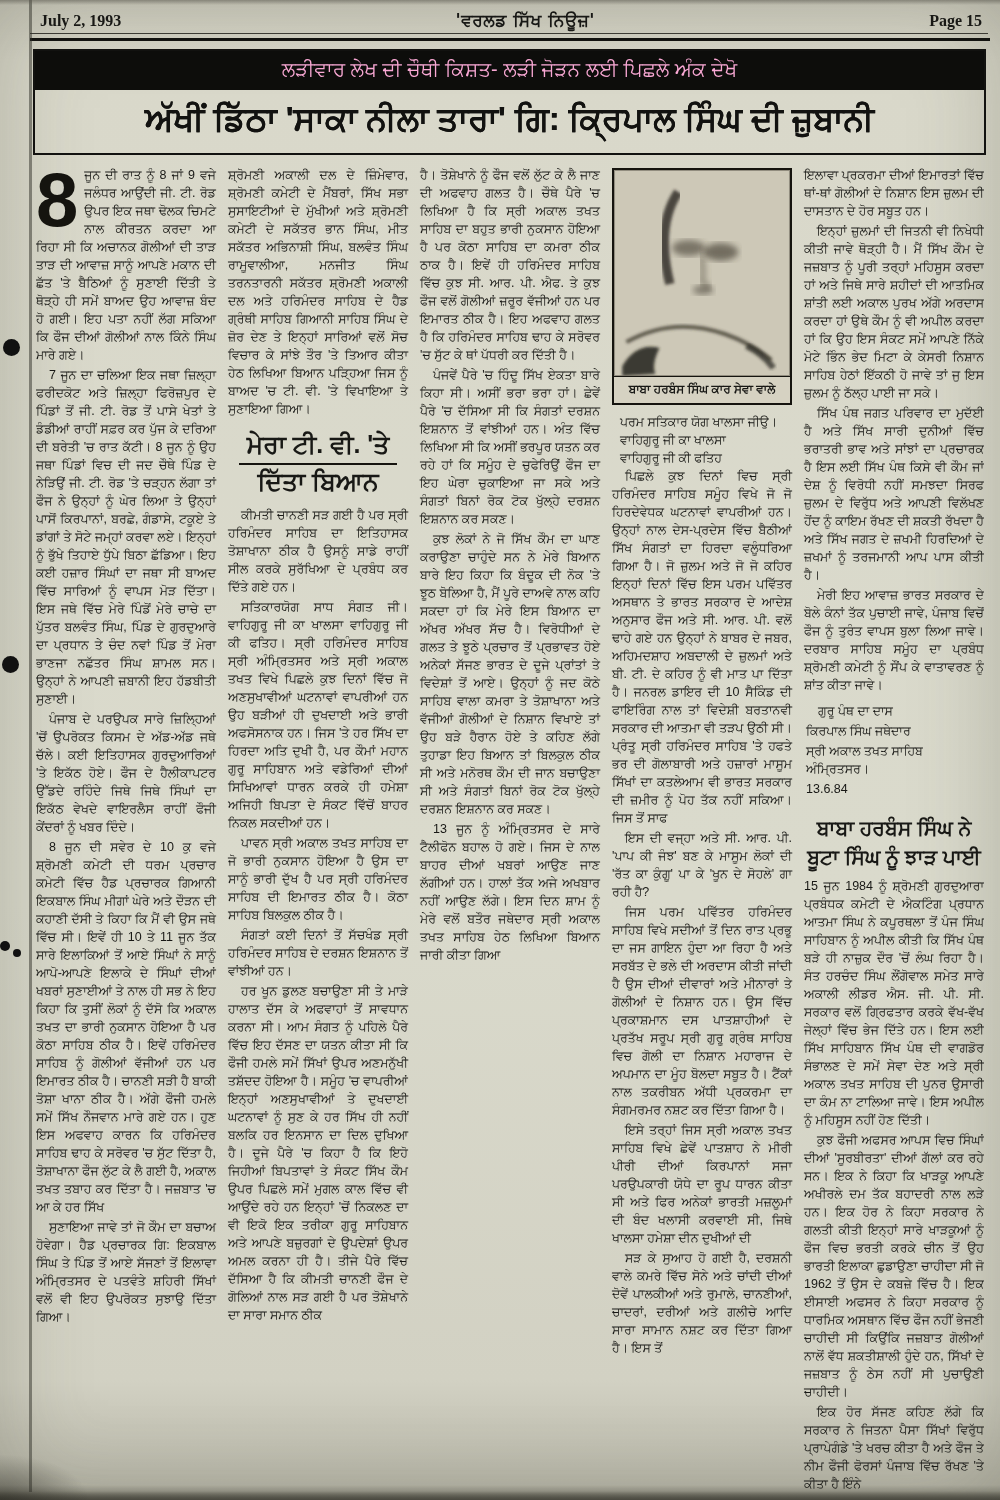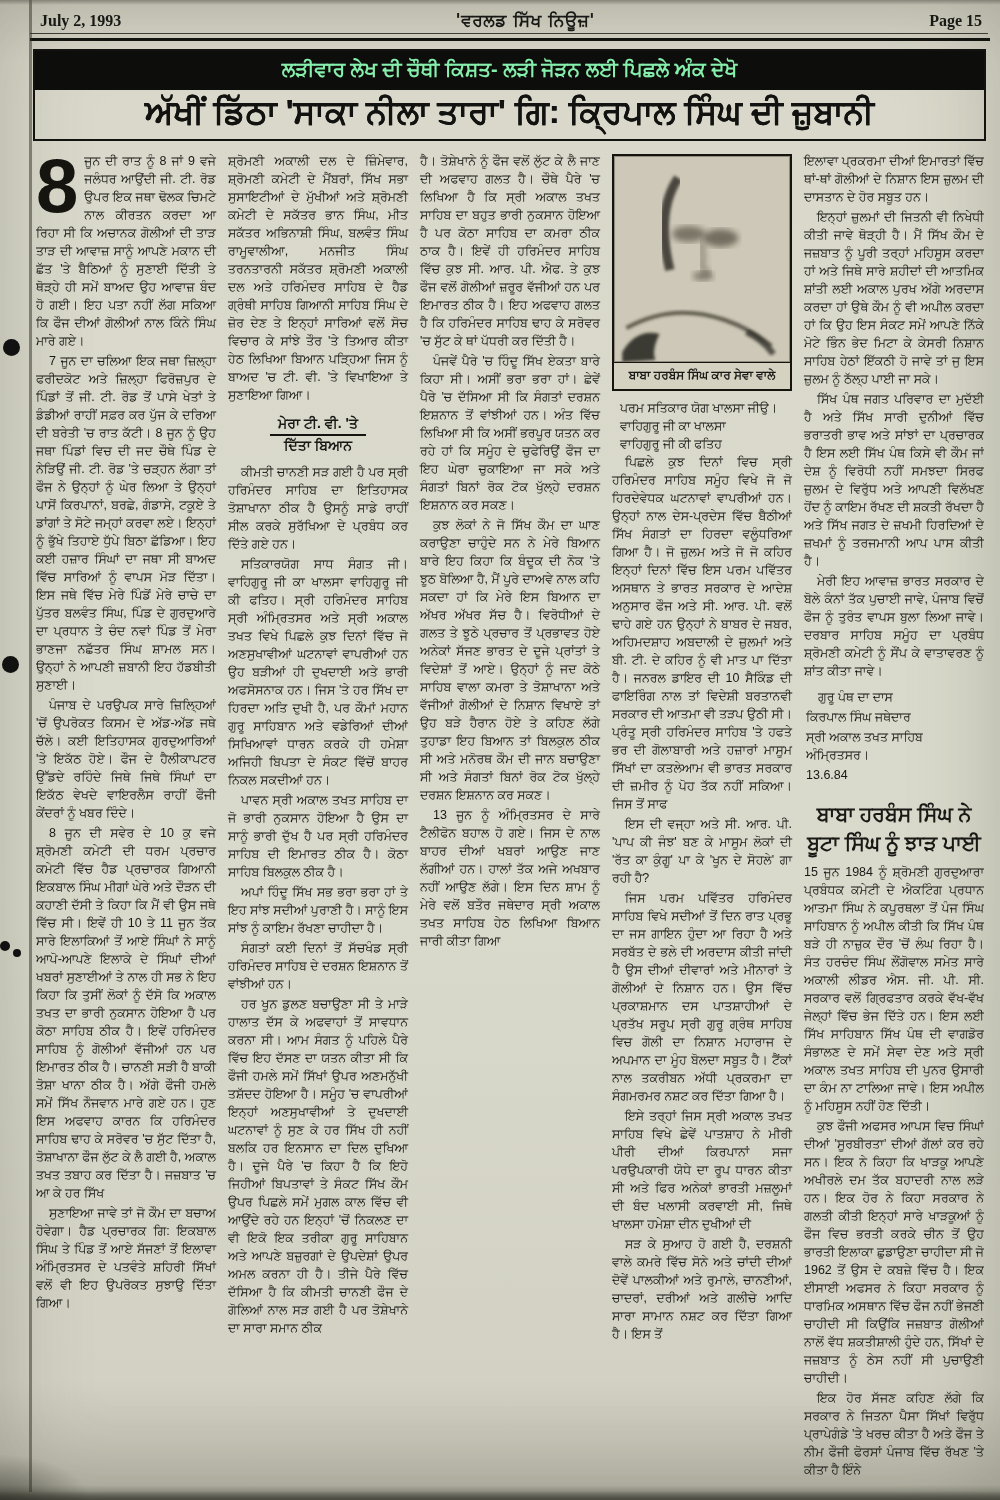--- a/index.html
+++ b/index.html
@@ -31,43 +31,43 @@
     padding:10px 18px 2px 40px;
     font-family:"Liberation Serif","DejaVu Serif",serif;font-weight:bold;font-size:16px;
   }
   .mast-title{font-family:"DejaVu Sans","Liberation Sans",sans-serif;font-size:17px;letter-spacing:.5px;}
   .rule-thin{margin:1px 12px 0 30px;height:1px;background:#3c3b34;}
   .rule-thick{margin:4px 10px 0 30px;height:3px;background:#131310;}
 
   
   .head-box{margin:8px 14px 0 33px;border:2px solid #121210;}
   .kicker{
-    background:#0d0d0b;color:#86efac;text-align:center;
-    font-weight:bold;font-size:20px;padding:7px 4px 9px;
+    background:#0d0d0b;color:#f9a8d4;text-align:center;
+    font-weight:normal;font-size:20px;padding:7px 4px 9px;
   }
   .headline{
-    margin:0;padding:3px 6px 8px;text-align:center;
+    margin:7px;padding:3px 6px 8px;text-align:center;
     font-size:33px;line-height:1.15;font-weight:bold;color:#121210;
     white-space:nowrap;overflow:hidden;
     text-shadow:0 0 .6px #121210;
   }
 
   
   .cols{
     display:flex;gap:12px;margin:11px 16px 0 36px;height:1328px;overflow:hidden;
   }
   .col{flex:1 1 0;min-width:0;font-size:12.5px;line-height:1.44;text-align:justify;}
   .col p{margin:0 0 2px;text-indent:13px;}
   .col p.noindent{text-indent:0;}
   .col p.line{margin:0;text-indent:8px;text-align:left;}
   .dropcap{
     float:left;font-size:76px;line-height:.78;font-weight:bold;
     padding:4px 6px 0 0;color:#15140f;
   }
-  .subhead{margin:10px 0 8px;text-align:center;font-weight:bold;font-size:14px;line-height:1.35;}
+  .subhead{margin:10px 0 8px;text-align:center;font-weight:bold;font-size:25px;line-height:1.35;}
   .subhead .u{display:inline-block;border-bottom:2px solid #15140f;padding:0 8px 1px;}
   .subhead div{white-space:nowrap;}
   .heading2{margin:16px 0 6px;text-align:center;font-weight:bold;font-size:20.5px;line-height:1.4;white-space:nowrap;}
   .signature{margin:8px 2px 4px;}
   .signature div{text-align:left;text-indent:0;margin:2px 0;}
   .signature .s1{text-indent:12px;}
 
   
   .photo-frame{border:2px solid #15140f;margin:2px 0 8px;background:#cfcaba;}
   .photo{
@@ -111,21 +111,20 @@
 
     <div class="col">
       <p class="noindent">ਸ਼੍ਰੋਮਣੀ ਅਕਾਲੀ ਦਲ ਦੇ ਜ਼ਿੰਮੇਵਾਰ, ਸ਼੍ਰੋਮਣੀ ਕਮੇਟੀ ਦੇ ਮੈਂਬਰਾਂ, ਸਿੱਖ ਸਭਾ ਸੁਸਾਇਟੀਆਂ ਦੇ ਮੁੱਖੀਆਂ ਅਤੇ ਸ਼੍ਰੋਮਣੀ ਕਮੇਟੀ ਦੇ ਸਕੱਤਰ ਭਾਨ ਸਿੰਘ, ਮੀਤ ਸਕੱਤਰ ਅਭਿਨਾਸ਼ੀ ਸਿੰਘ, ਬਲਵੰਤ ਸਿੰਘ ਰਾਮੂਵਾਲੀਆ, ਮਨਜੀਤ ਸਿੰਘ ਤਰਨਤਾਰਨੀ ਸਕੱਤਰ ਸ਼੍ਰੋਮਣੀ ਅਕਾਲੀ ਦਲ ਅਤੇ ਹਰਿਮੰਦਰ ਸਾਹਿਬ ਦੇ ਹੈਡ ਗ੍ਰੰਥੀ ਸਾਹਿਬ ਗਿਆਨੀ ਸਾਹਿਬ ਸਿੰਘ ਦੇ ਜ਼ੋਰ ਦੇਣ ਤੇ ਇਨ੍ਹਾਂ ਸਾਰਿਆਂ ਵਲੋਂ ਸੋਚ ਵਿਚਾਰ ਕੇ ਸਾਂਝੇ ਤੌਰ 'ਤੇ ਤਿਆਰ ਕੀਤਾ ਹੇਠ ਲਿਖਿਆ ਬਿਆਨ ਪੜ੍ਹਿਆ ਜਿਸ ਨੂੰ ਬਾਅਦ 'ਚ ਟੀ. ਵੀ. 'ਤੇ ਵਿਖਾਇਆ ਤੇ ਸੁਣਾਇਆ ਗਿਆ।</p>
       <h2 class="subhead">
         <div><span class="u">ਮੇਰਾ ਟੀ. ਵੀ. 'ਤੇ</span></div>
         <div>ਦਿੱਤਾ ਬਿਆਨ</div>
       </h2>
       <p>ਕੀਮਤੀ ਚਾਨਣੀ ਸੜ ਗਈ ਹੈ ਪਰ ਸ੍ਰੀ ਹਰਿਮੰਦਰ ਸਾਹਿਬ ਦਾ ਇਤਿਹਾਸਕ ਤੋਸ਼ਾਖਾਨਾ ਠੀਕ ਹੈ ਉਸਨੂੰ ਸਾਡੇ ਰਾਹੀਂ ਸੀਲ ਕਰਕੇ ਸੁਰੱਖਿਆ ਦੇ ਪ੍ਰਬੰਧ ਕਰ ਦਿੱਤੇ ਗਏ ਹਨ।</p>
       <p>ਸਤਿਕਾਰਯੋਗ ਸਾਧ ਸੰਗਤ ਜੀ। ਵਾਹਿਗੁਰੂ ਜੀ ਕਾ ਖਾਲਸਾ ਵਾਹਿਗੁਰੂ ਜੀ ਕੀ ਫਤਿਹ। ਸ੍ਰੀ ਹਰਿਮੰਦਰ ਸਾਹਿਬ ਸ੍ਰੀ ਅੰਮ੍ਰਿਤਸਰ ਅਤੇ ਸ੍ਰੀ ਅਕਾਲ ਤਖਤ ਵਿਖੇ ਪਿਛਲੇ ਕੁਝ ਦਿਨਾਂ ਵਿੱਚ ਜੋ ਅਣਸੁਖਾਵੀਆਂ ਘਟਨਾਵਾਂ ਵਾਪਰੀਆਂ ਹਨ ਉਹ ਬੜੀਆਂ ਹੀ ਦੁਖਦਾਈ ਅਤੇ ਭਾਰੀ ਅਫਸੋਸਨਾਕ ਹਨ। ਜਿਸ 'ਤੇ ਹਰ ਸਿੱਖ ਦਾ ਹਿਰਦਾ ਅਤਿ ਦੁਖੀ ਹੈ, ਪਰ ਕੌਮਾਂ ਮਹਾਨ ਗੁਰੂ ਸਾਹਿਬਾਨ ਅਤੇ ਵਡੇਰਿਆਂ ਦੀਆਂ ਸਿਖਿਆਵਾਂ ਧਾਰਨ ਕਰਕੇ ਹੀ ਹਮੇਸ਼ਾ ਅਜਿਹੀ ਬਿਪਤਾ ਦੇ ਸੰਕਟ ਵਿੱਚੋਂ ਬਾਹਰ ਨਿਕਲ ਸਕਦੀਆਂ ਹਨ।</p>
       <p>ਪਾਵਨ ਸ੍ਰੀ ਅਕਾਲ ਤਖਤ ਸਾਹਿਬ ਦਾ ਜੋ ਭਾਰੀ ਨੁਕਸਾਨ ਹੋਇਆ ਹੈ ਉਸ ਦਾ ਸਾਨੂੰ ਭਾਰੀ ਦੁੱਖ ਹੈ ਪਰ ਸ੍ਰੀ ਹਰਿਮੰਦਰ ਸਾਹਿਬ ਦੀ ਇਮਾਰਤ ਠੀਕ ਹੈ। ਕੋਠਾ ਸਾਹਿਬ ਬਿਲਕੁਲ ਠੀਕ ਹੈ।</p>
-      <p>ਅਪਾਂ ਹਿੰਦੂ ਸਿੱਖ ਸਭ ਭਰਾ ਭਰਾ ਹਾਂ ਤੇ ਇਹ ਸਾਂਝ ਸਦੀਆਂ ਪੁਰਾਣੀ ਹੈ। ਸਾਨੂੰ ਇਸ ਸਾਂਝ ਨੂੰ ਕਾਇਮ ਰੱਖਣਾ ਚਾਹੀਦਾ ਹੈ।</p>
       <p>ਸੰਗਤਾਂ ਕਈ ਦਿਨਾਂ ਤੋਂ ਸੱਚਖੰਡ ਸ੍ਰੀ ਹਰਿਮੰਦਰ ਸਾਹਿਬ ਦੇ ਦਰਸ਼ਨ ਇਸ਼ਨਾਨ ਤੋਂ ਵਾਂਝੀਆਂ ਹਨ।</p>
       <p>ਹਰ ਖੂਨ ਡੁਲਣ ਬਚਾਉਣਾ ਸੀ ਤੇ ਮਾੜੇ ਹਾਲਾਤ ਦੱਸ ਕੇ ਅਫਵਾਹਾਂ ਤੋਂ ਸਾਵਧਾਨ ਕਰਨਾ ਸੀ। ਆਮ ਸੰਗਤ ਨੂੰ ਪਹਿਲੇ ਪੈਰੇ ਵਿੱਚ ਇਹ ਦੱਸਣ ਦਾ ਯਤਨ ਕੀਤਾ ਸੀ ਕਿ ਫੌਜੀ ਹਮਲੇ ਸਮੇਂ ਸਿੱਖਾਂ ਉਪਰ ਅਣਮਨੁੱਖੀ ਤਸ਼ੱਦਦ ਹੋਇਆ ਹੈ। ਸਮੂੰਹ 'ਚ ਵਾਪਰੀਆਂ ਇਨ੍ਹਾਂ ਅਣਸੁਖਾਵੀਆਂ ਤੇ ਦੁਖਦਾਈ ਘਟਨਾਵਾਂ ਨੂੰ ਸੁਣ ਕੇ ਹਰ ਸਿੱਖ ਹੀ ਨਹੀਂ ਬਲਕਿ ਹਰ ਇਨਸਾਨ ਦਾ ਦਿਲ ਦੁਖਿਆ ਹੈ। ਦੂਜੇ ਪੈਰੇ 'ਚ ਕਿਹਾ ਹੈ ਕਿ ਇਹੋ ਜਿਹੀਆਂ ਬਿਪਤਾਵਾਂ ਤੇ ਸੰਕਟ ਸਿੱਖ ਕੌਮ ਉਪਰ ਪਿਛਲੇ ਸਮੇਂ ਮੁਗਲ ਕਾਲ ਵਿੱਚ ਵੀ ਆਉਂਦੇ ਰਹੇ ਹਨ ਇਨ੍ਹਾਂ 'ਚੋਂ ਨਿਕਲਣ ਦਾ ਵੀ ਇਕੋ ਇਕ ਤਰੀਕਾ ਗੁਰੂ ਸਾਹਿਬਾਨ ਅਤੇ ਆਪਣੇ ਬਜ਼ੁਰਗਾਂ ਦੇ ਉਪਦੇਸ਼ਾਂ ਉਪਰ ਅਮਲ ਕਰਨਾ ਹੀ ਹੈ। ਤੀਜੇ ਪੈਰੇ ਵਿੱਚ ਦੱਸਿਆ ਹੈ ਕਿ ਕੀਮਤੀ ਚਾਨਣੀ ਫੌਜ ਦੇ ਗੋਲਿਆਂ ਨਾਲ ਸੜ ਗਈ ਹੈ ਪਰ ਤੋਸ਼ੇਖਾਨੇ ਦਾ ਸਾਰਾ ਸਮਾਨ ਠੀਕ</p>
     </div>
 
     <div class="col">
       <p class="noindent">ਹੈ। ਤੋਸ਼ੇਖਾਨੇ ਨੂੰ ਫੌਜ ਵਲੋਂ ਲੁੱਟ ਕੇ ਲੈ ਜਾਣ ਦੀ ਅਫਵਾਹ ਗਲਤ ਹੈ। ਚੌਥੇ ਪੈਰੇ 'ਚ ਲਿਖਿਆ ਹੈ ਕਿ ਸ੍ਰੀ ਅਕਾਲ ਤਖਤ ਸਾਹਿਬ ਦਾ ਬਹੁਤ ਭਾਰੀ ਨੁਕਸਾਨ ਹੋਇਆ ਹੈ ਪਰ ਕੋਠਾ ਸਾਹਿਬ ਦਾ ਕਮਰਾ ਠੀਕ ਠਾਕ ਹੈ। ਇਵੇਂ ਹੀ ਹਰਿਮੰਦਰ ਸਾਹਿਬ ਵਿੱਚ ਕੁਝ ਸੀ. ਆਰ. ਪੀ. ਐਫ. ਤੇ ਕੁਝ ਫੌਜ ਵਲੋਂ ਗੋਲੀਆਂ ਜ਼ਰੂਰ ਵੱਜੀਆਂ ਹਨ ਪਰ ਇਮਾਰਤ ਠੀਕ ਹੈ। ਇਹ ਅਫਵਾਹ ਗਲਤ ਹੈ ਕਿ ਹਰਿਮੰਦਰ ਸਾਹਿਬ ਢਾਹ ਕੇ ਸਰੋਵਰ 'ਚ ਸੁੱਟ ਕੇ ਥਾਂ ਪੱਧਰੀ ਕਰ ਦਿੱਤੀ ਹੈ।</p>
       <p>ਪੰਜਵੇਂ ਪੈਰੇ 'ਚ ਹਿੰਦੂ ਸਿੱਖ ਏਕਤਾ ਬਾਰੇ ਕਿਹਾ ਸੀ। ਅਸੀਂ ਭਰਾ ਭਰਾ ਹਾਂ। ਛੇਵੇਂ ਪੈਰੇ 'ਚ ਦੱਸਿਆ ਸੀ ਕਿ ਸੰਗਤਾਂ ਦਰਸ਼ਨ ਇਸ਼ਨਾਨ ਤੋਂ ਵਾਂਝੀਆਂ ਹਨ। ਅੰਤ ਵਿੱਚ ਲਿਖਿਆ ਸੀ ਕਿ ਅਸੀਂ ਭਰਪੂਰ ਯਤਨ ਕਰ ਰਹੇ ਹਾਂ ਕਿ ਸਮੂੰਹ ਦੇ ਚੁਫੇਰਿਉਂ ਫੌਜ ਦਾ ਇਹ ਘੇਰਾ ਚੁਕਾਇਆ ਜਾ ਸਕੇ ਅਤੇ ਸੰਗਤਾਂ ਬਿਨਾਂ ਰੋਕ ਟੋਕ ਖੁੱਲ੍ਹੇ ਦਰਸ਼ਨ ਇਸ਼ਨਾਨ ਕਰ ਸਕਣ।</p>
       <p>ਕੁਝ ਲੋਕਾਂ ਨੇ ਜੋ ਸਿੱਖ ਕੌਮ ਦਾ ਘਾਣ ਕਰਾਉਣਾ ਚਾਹੁੰਦੇ ਸਨ ਨੇ ਮੇਰੇ ਬਿਆਨ ਬਾਰੇ ਇਹ ਕਿਹਾ ਕਿ ਬੰਦੂਕ ਦੀ ਨੋਕ 'ਤੇ ਝੂਠ ਬੋਲਿਆ ਹੈ, ਮੈਂ ਪੂਰੇ ਦਾਅਵੇ ਨਾਲ ਕਹਿ ਸਕਦਾ ਹਾਂ ਕਿ ਮੇਰੇ ਇਸ ਬਿਆਨ ਦਾ ਅੱਖਰ ਅੱਖਰ ਸੱਚ ਹੈ। ਵਿਰੋਧੀਆਂ ਦੇ ਗਲਤ ਤੇ ਝੂਠੇ ਪ੍ਰਚਾਰ ਤੋਂ ਪ੍ਰਭਾਵਤ ਹੋਏ ਅਨੇਕਾਂ ਸੱਜਣ ਭਾਰਤ ਦੇ ਦੂਜੇ ਪ੍ਰਾਂਤਾਂ ਤੇ ਵਿਦੇਸ਼ਾਂ ਤੋਂ ਆਏ। ਉਨ੍ਹਾਂ ਨੂੰ ਜਦ ਕੋਠੇ ਸਾਹਿਬ ਵਾਲਾ ਕਮਰਾ ਤੇ ਤੋਸ਼ਾਖਾਨਾ ਅਤੇ ਵੱਜੀਆਂ ਗੋਲੀਆਂ ਦੇ ਨਿਸ਼ਾਨ ਵਿਖਾਏ ਤਾਂ ਉਹ ਬੜੇ ਹੈਰਾਨ ਹੋਏ ਤੇ ਕਹਿਣ ਲੱਗੇ ਤੁਹਾਡਾ ਇਹ ਬਿਆਨ ਤਾਂ ਬਿਲਕੁਲ ਠੀਕ ਸੀ ਅਤੇ ਮਨੋਰਥ ਕੌਮ ਦੀ ਜਾਨ ਬਚਾਉਣਾ ਸੀ ਅਤੇ ਸੰਗਤਾਂ ਬਿਨਾਂ ਰੋਕ ਟੋਕ ਖੁੱਲ੍ਹੇ ਦਰਸ਼ਨ ਇਸ਼ਨਾਨ ਕਰ ਸਕਣ।</p>
       <p>13 ਜੂਨ ਨੂੰ ਅੰਮ੍ਰਿਤਸਰ ਦੇ ਸਾਰੇ ਟੈਲੀਫੋਨ ਬਹਾਲ ਹੋ ਗਏ। ਜਿਸ ਦੇ ਨਾਲ ਬਾਹਰ ਦੀਆਂ ਖਬਰਾਂ ਆਉਣ ਜਾਣ ਲੱਗੀਆਂ ਹਨ। ਹਾਲਾਂ ਤੱਕ ਅਜੇ ਅਖਬਾਰ ਨਹੀਂ ਆਉਣ ਲੱਗੇ। ਇਸ ਦਿਨ ਸ਼ਾਮ ਨੂੰ ਮੇਰੇ ਵਲੋਂ ਬਤੌਰ ਜਥੇਦਾਰ ਸ੍ਰੀ ਅਕਾਲ ਤਖਤ ਸਾਹਿਬ ਹੇਠ ਲਿਖਿਆ ਬਿਆਨ ਜਾਰੀ ਕੀਤਾ ਗਿਆ</p>
     </div>

